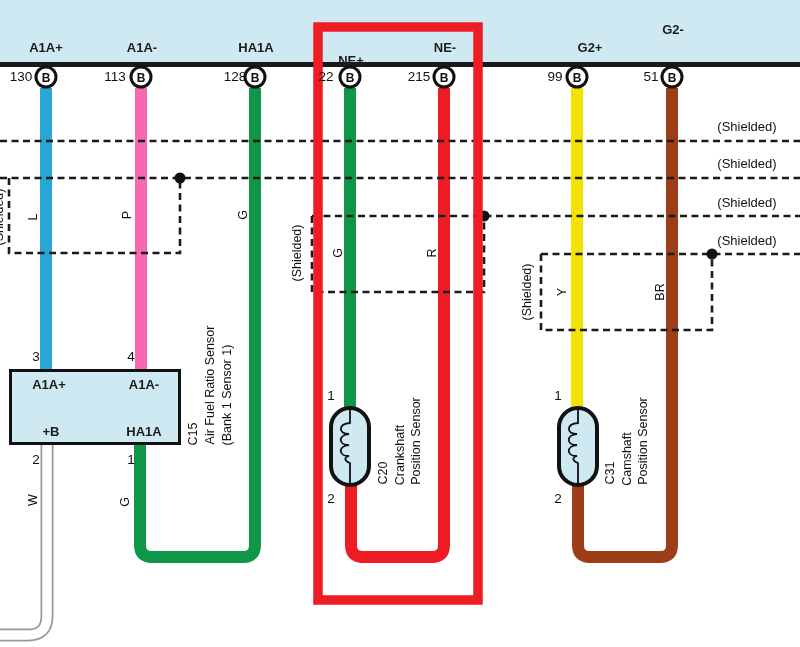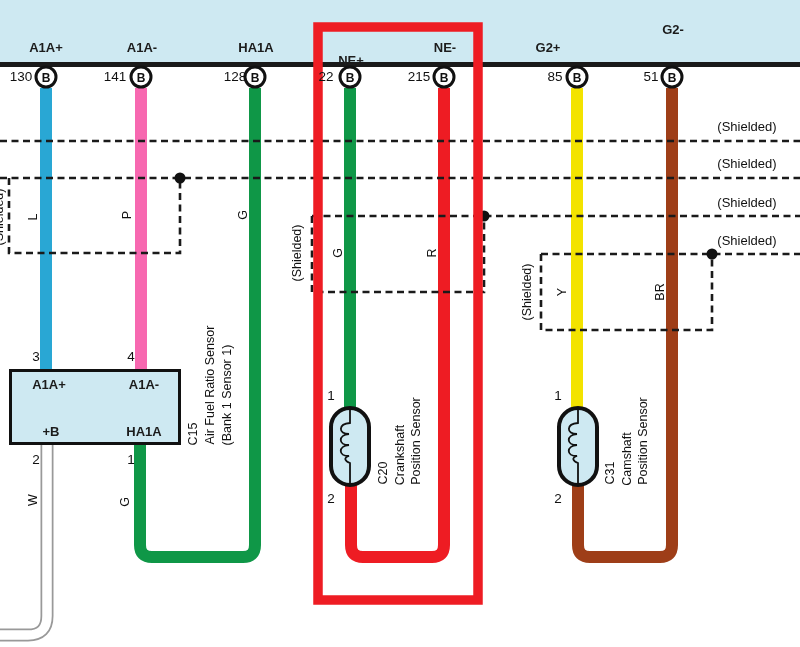--- a/index.html
+++ b/index.html
@@ -63,29 +63,29 @@
     <path d="M578,410 L578,423 C566,424 566,434 577,434 C566,435 566,445 577,445 C566,446 566,456 577,456 C571,458 573,461 578,463 L578,483" stroke="#111" stroke-width="1.8" fill="none"></path>
 
     <rect x="318" y="27" width="160" height="573" fill="none" stroke="#ee1c23" stroke-width="9.5"></rect>
   </svg>
 
   <div class="lbl" style="left:46px;top:47px">A1A+</div>
   <div class="lbl" style="left:142px;top:47px">A1A-</div>
   <div class="lbl" style="left:256px;top:47px">HA1A</div>
   <div class="lbl" style="left:351px;top:60px">NE+</div>
   <div class="lbl" style="left:445px;top:47px">NE-</div>
-  <div class="lbl" style="left:548px;top:47px">G2+</div>
+  <div class="lbl" style="left:590px;top:47px">G2+</div>
   <div class="lbl" style="left:673px;top:29px">G2-</div>
 
   <div class="num" style="left:21px;top:76px">130</div>
-  <div class="num" style="left:115px;top:76px">141</div>
+  <div class="num" style="left:115px;top:76px">113</div>
   <div class="num" style="left:235px;top:76px">128</div>
   <div class="num" style="left:326px;top:76px">22</div>
   <div class="num" style="left:419px;top:76px">215</div>
-  <div class="num" style="left:555px;top:76px">85</div>
+  <div class="num" style="left:555px;top:76px">99</div>
   <div class="num" style="left:651px;top:76px">51</div>
 
   <div class="term" style="left:46px;top:77px">B</div>
   <div class="term" style="left:141px;top:77px">B</div>
   <div class="term" style="left:255px;top:77px">B</div>
   <div class="term" style="left:350px;top:77px">B</div>
   <div class="term" style="left:444px;top:77px">B</div>
   <div class="term" style="left:577px;top:77px">B</div>
   <div class="term" style="left:672px;top:77px">B</div>
 

